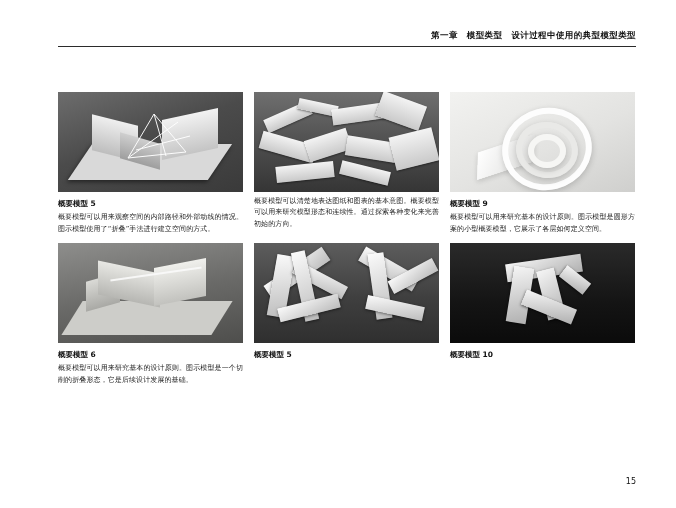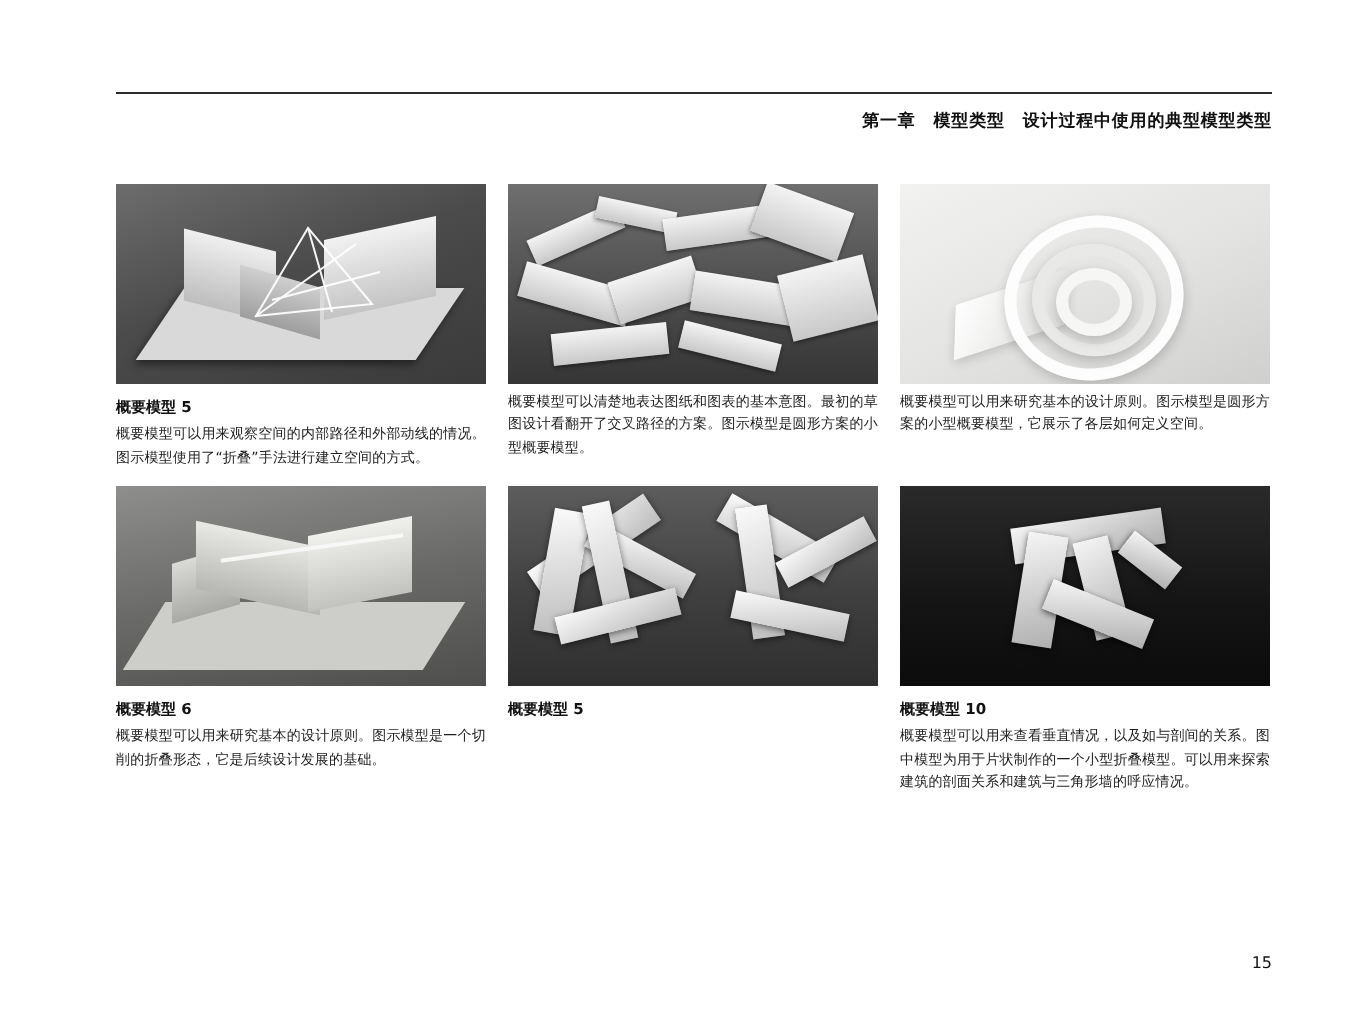--- a/index.html
+++ b/index.html
@@ -23,33 +23,32 @@
   }
 
   
   .header {
     position: absolute;
     top: 30px;
     right: 40px;
     left: 70px;
     display: flex;
     justify-content: flex-end;
-    align-items: flex-end;
+    align-items: flex-start;
     gap: 9px;
     font-size: 8.5px;
     font-weight: bold;
     letter-spacing: 0.4px;
     color: #111;
   }
   .header .chapter-num {
     font-weight: bold;
   }
   .header .chapter-title {
     font-weight: bold;
-    margin-top: 25px;
   }
   .header .chapter-sub {
     font-weight: bold;
   }
   .header-rule {
     position: absolute;
     top: 46px;
     left: 58px;
     right: 40px;
     height: 1px;
@@ -238,32 +237,33 @@
           <i style="left:78px;  top:14px; width:52px; height:16px; transform:rotate(-8deg);"></i>
           <i style="left:124px; top:6px;  width:46px; height:26px; transform:rotate(20deg);"></i>
           <i style="left:6px;   top:46px; width:56px; height:18px; transform:rotate(16deg);"></i>
           <i style="left:52px;  top:42px; width:44px; height:22px; transform:rotate(-18deg);"></i>
           <i style="left:92px;  top:48px; width:62px; height:20px; transform:rotate(9deg);"></i>
           <i style="left:138px; top:40px; width:44px; height:34px; transform:rotate(-14deg);"></i>
           <i style="left:22px;  top:72px; width:58px; height:16px; transform:rotate(-6deg);"></i>
           <i style="left:86px;  top:74px; width:50px; height:14px; transform:rotate(14deg);"></i>
         </div>
       </div>
-      <div class="caption-body">概要模型可以清楚地表达图纸和图表的基本意图。最初的草图设计看翻开了交叉路径的方案。图示模型是圆形方案的小型概要模型。</div>
+      <div class="caption-body">概要模型可以清楚地表达图纸和图表的基本意图。概要模型可以用来研究模型形态和连续性。通过探索各种变化来完善初始的方向。</div>
     </div>
 
     <div class="cell">
       <div class="figure">
         <div class="art f9">
           <div class="tail"></div>
           <div class="ring r1"></div>
           <div class="ring r2"></div>
           <div class="ring r3"></div>
         </div>
       </div>
+      <div class="caption-title">概要模型 9</div>
       <div class="caption-body">概要模型可以用来研究基本的设计原则。图示模型是圆形方案的小型概要模型，它展示了各层如何定义空间。</div>
     </div>
 
     <div class="cell">
       <div class="figure">
         <div class="art f6">
           <div class="plate"></div>
           <div class="fin"></div>
           <div class="box1"></div>
           <div class="box2"></div>
@@ -295,19 +295,18 @@
       <div class="figure">
         <div class="art f10">
           <i style="left:56px; top:16px; width:76px; height:18px; transform:rotate(-8deg);"></i>
           <i style="left:60px; top:24px; width:20px; height:56px; transform:rotate(9deg);"></i>
           <i style="left:92px; top:26px; width:18px; height:50px; transform:rotate(-14deg);"></i>
           <i style="left:72px; top:56px; width:54px; height:16px; transform:rotate(22deg);"></i>
           <i style="left:110px; top:30px; width:30px; height:14px; transform:rotate(38deg);"></i>
         </div>
       </div>
       <div class="caption-title">概要模型 10</div>
-      <div class="caption-body">概要模型可以用来查看垂直情况，以及如与剖间的关系。图中模型为用于片状制作的一个小型折叠模型。可以用来探索建筑的剖面关系和建筑与三角形墙的呼应情况。</div>
     </div>
 
   </div>
 
   <div class="page-number">15</div>
 </div>
 
 </body></html>

